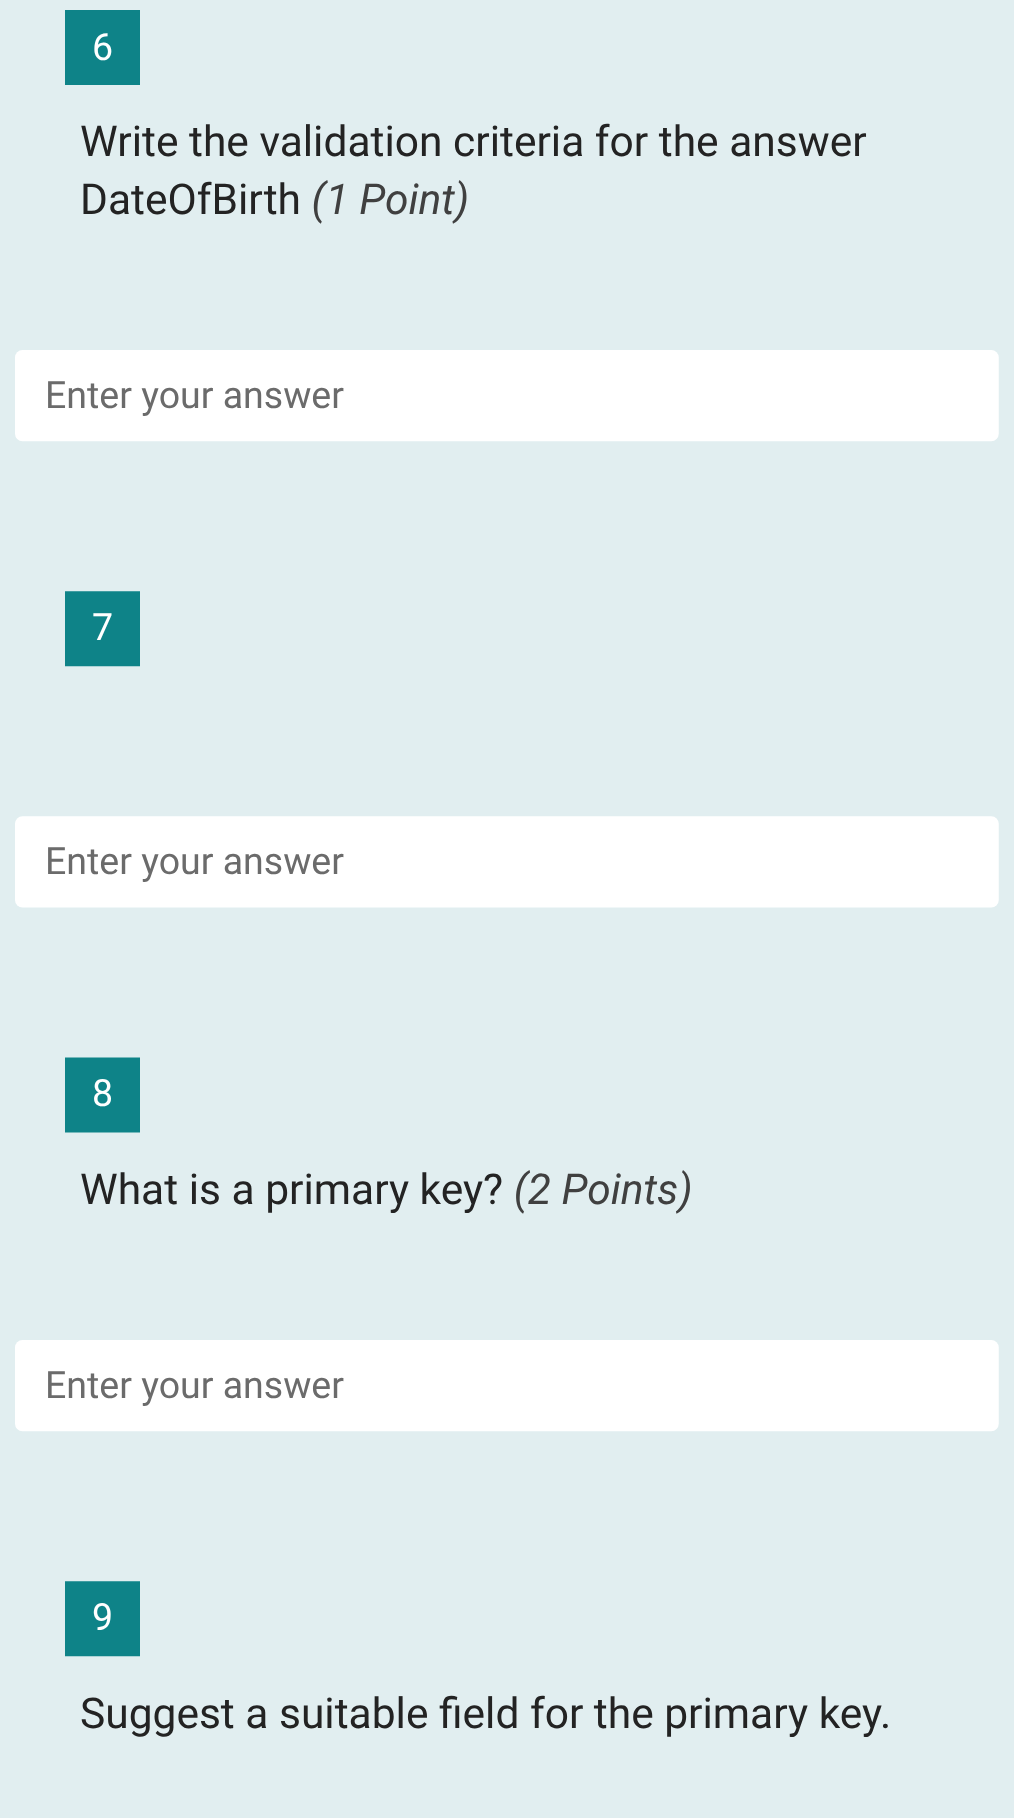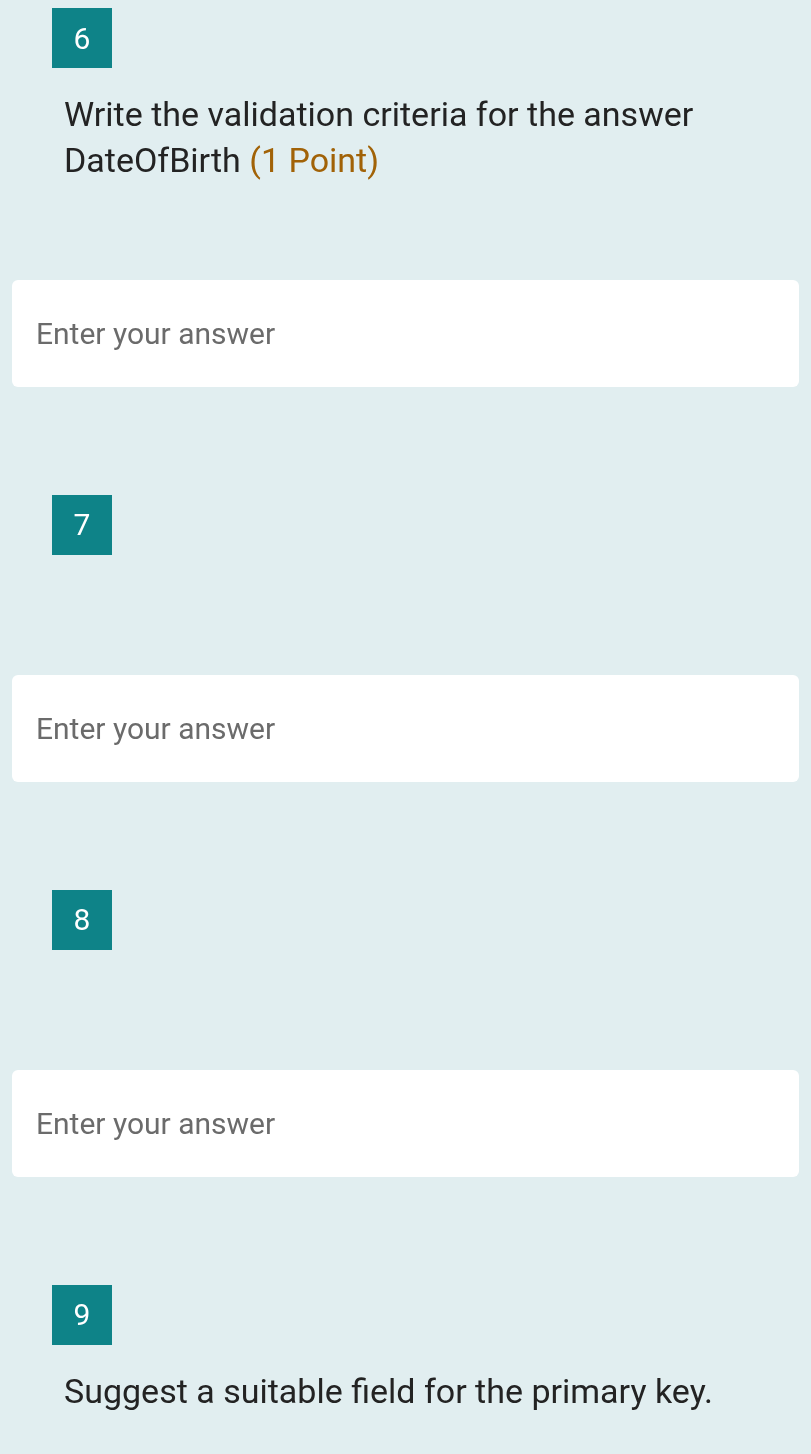--- a/index.html
+++ b/index.html
@@ -34,29 +34,30 @@
       margin-left: 40px;
       margin-bottom: 24px;
     }
     .question-text {
       font-size: 34px;
       color: #232323;
       line-height: 1.35;
       padding: 0 52px;
     }
     .points {
-      color: #a16207;
+      color: #404040;
+      font-style: italic;
     }
     .answer-input {
       width: calc(100% - 24px);
-      margin: 36px 12px 0 12px;
+      margin: 36px 12px 12px 12px;
       background-color: #ffffff;
       border: none;
       border-radius: 6px;
-      padding: 36px 24px;
+      padding: 19px 24px;
       font-size: 30px;
       color: #232323;
       outline: none;
       font-family: inherit;
     }
     .answer-input::placeholder {
       color: #6b6b6b;
     }
   </style>
 </head>
@@ -76,20 +77,24 @@
 <div class="question-block">
   <div class="question-header">
     <div class="question-number">7</div>
   </div>
   <input type="text" class="answer-input" placeholder="Enter your answer" style="">
 </div>
 
 <div class="question-block">
   <div class="question-header">
     <div class="question-number">8</div>
+    <div class="question-text">
+      <span>What is a primary key? </span>
+      <span class="points">(2 Points)</span>
+    </div>
   </div>
   <input type="text" class="answer-input" placeholder="Enter your answer" style="">
 </div>
 
 <div class="question-block">
   <div class="question-header">
     <div class="question-number">9</div>
     <div class="question-text">
       <span>Suggest a suitable field for the primary key. </span>
       

